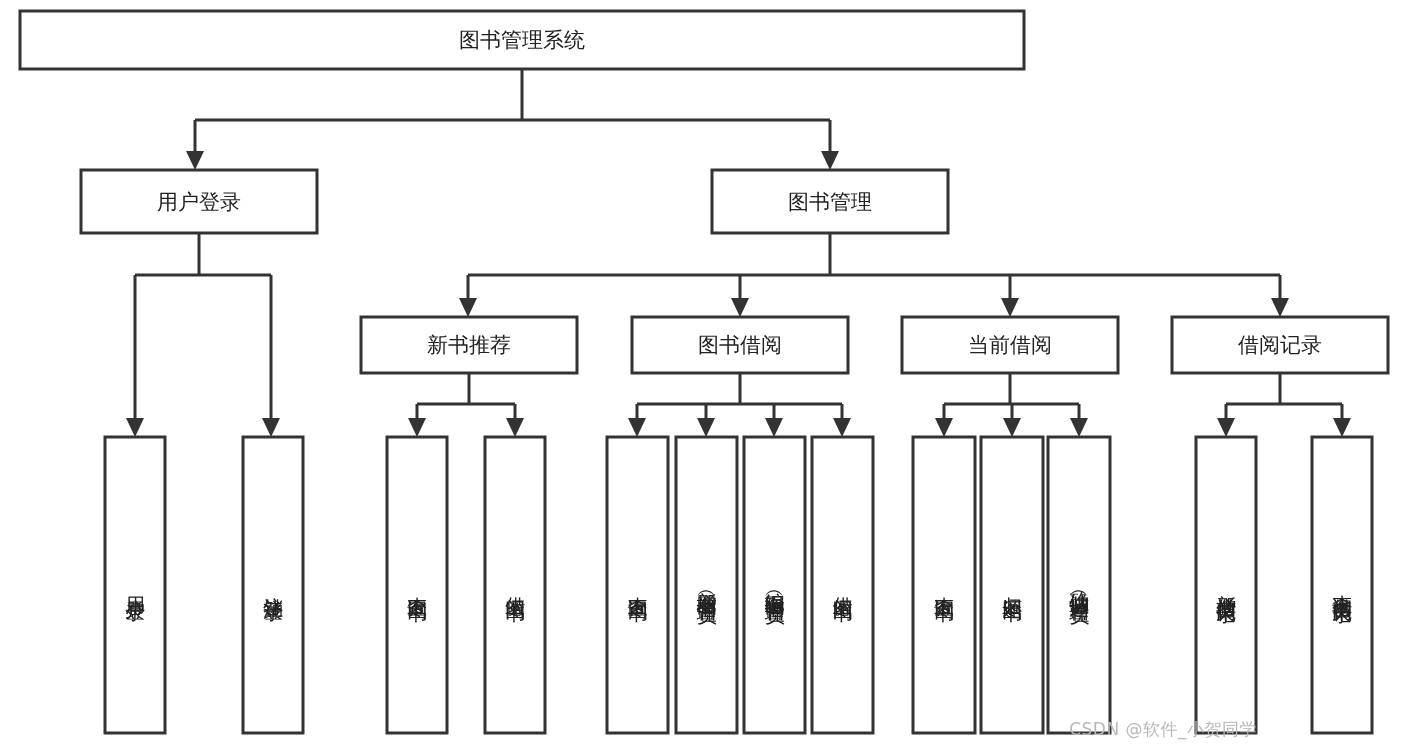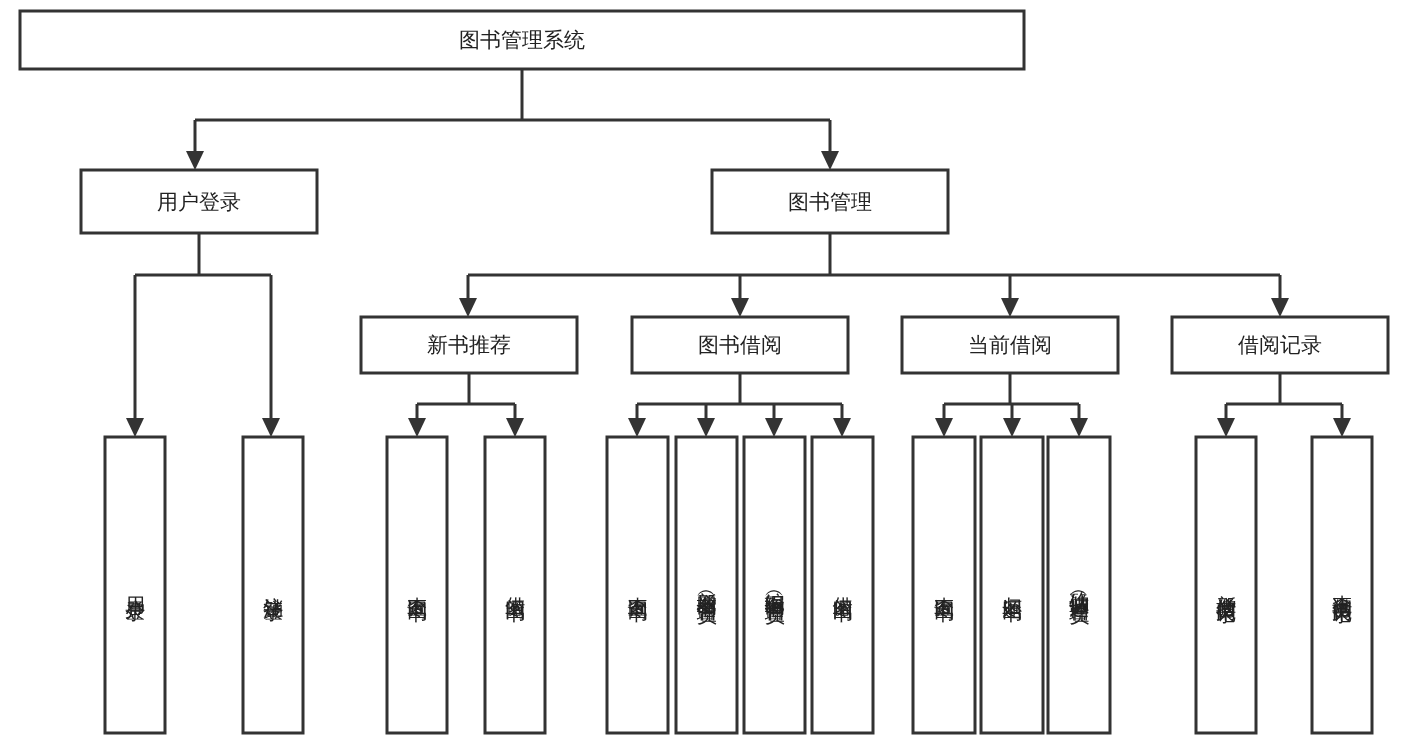--- a/index.html
+++ b/index.html
@@ -178,13 +178,14 @@
       <div class="node-label-v" style="left: 607px; top: 437px; width: 61px; height: 296px;">查询图书</div>
       <div class="node-label-v" style="left: 676px; top: 437px; width: 61px; height: 296px;">新增图书（管理员）</div>
       <div class="node-label-v" style="left: 744px; top: 437px; width: 61px; height: 296px;">编辑图书（管理员）</div>
       <div class="node-label-v" style="left: 812px; top: 437px; width: 61px; height: 296px;">借阅图书</div>
       <div class="node-label-v" style="left: 913px; top: 437px; width: 62px; height: 296px;">查询图书</div>
       <div class="node-label-v" style="left: 981px; top: 437px; width: 62px; height: 296px;">归还图书</div>
       <div class="node-label-v" style="left: 1048px; top: 437px; width: 62px; height: 296px;">确认归还（管理员）</div>
       <div class="node-label-v" style="left: 1196px; top: 437px; width: 60px; height: 296px;">新增借阅记录</div>
       <div class="node-label-v" style="left: 1312px; top: 437px; width: 60px; height: 296px;">查询借阅记录</div>
     </div>
+  <div class="watermark">CSDN @软件_小贺同学</div>
 </div>
 
 </body></html>

